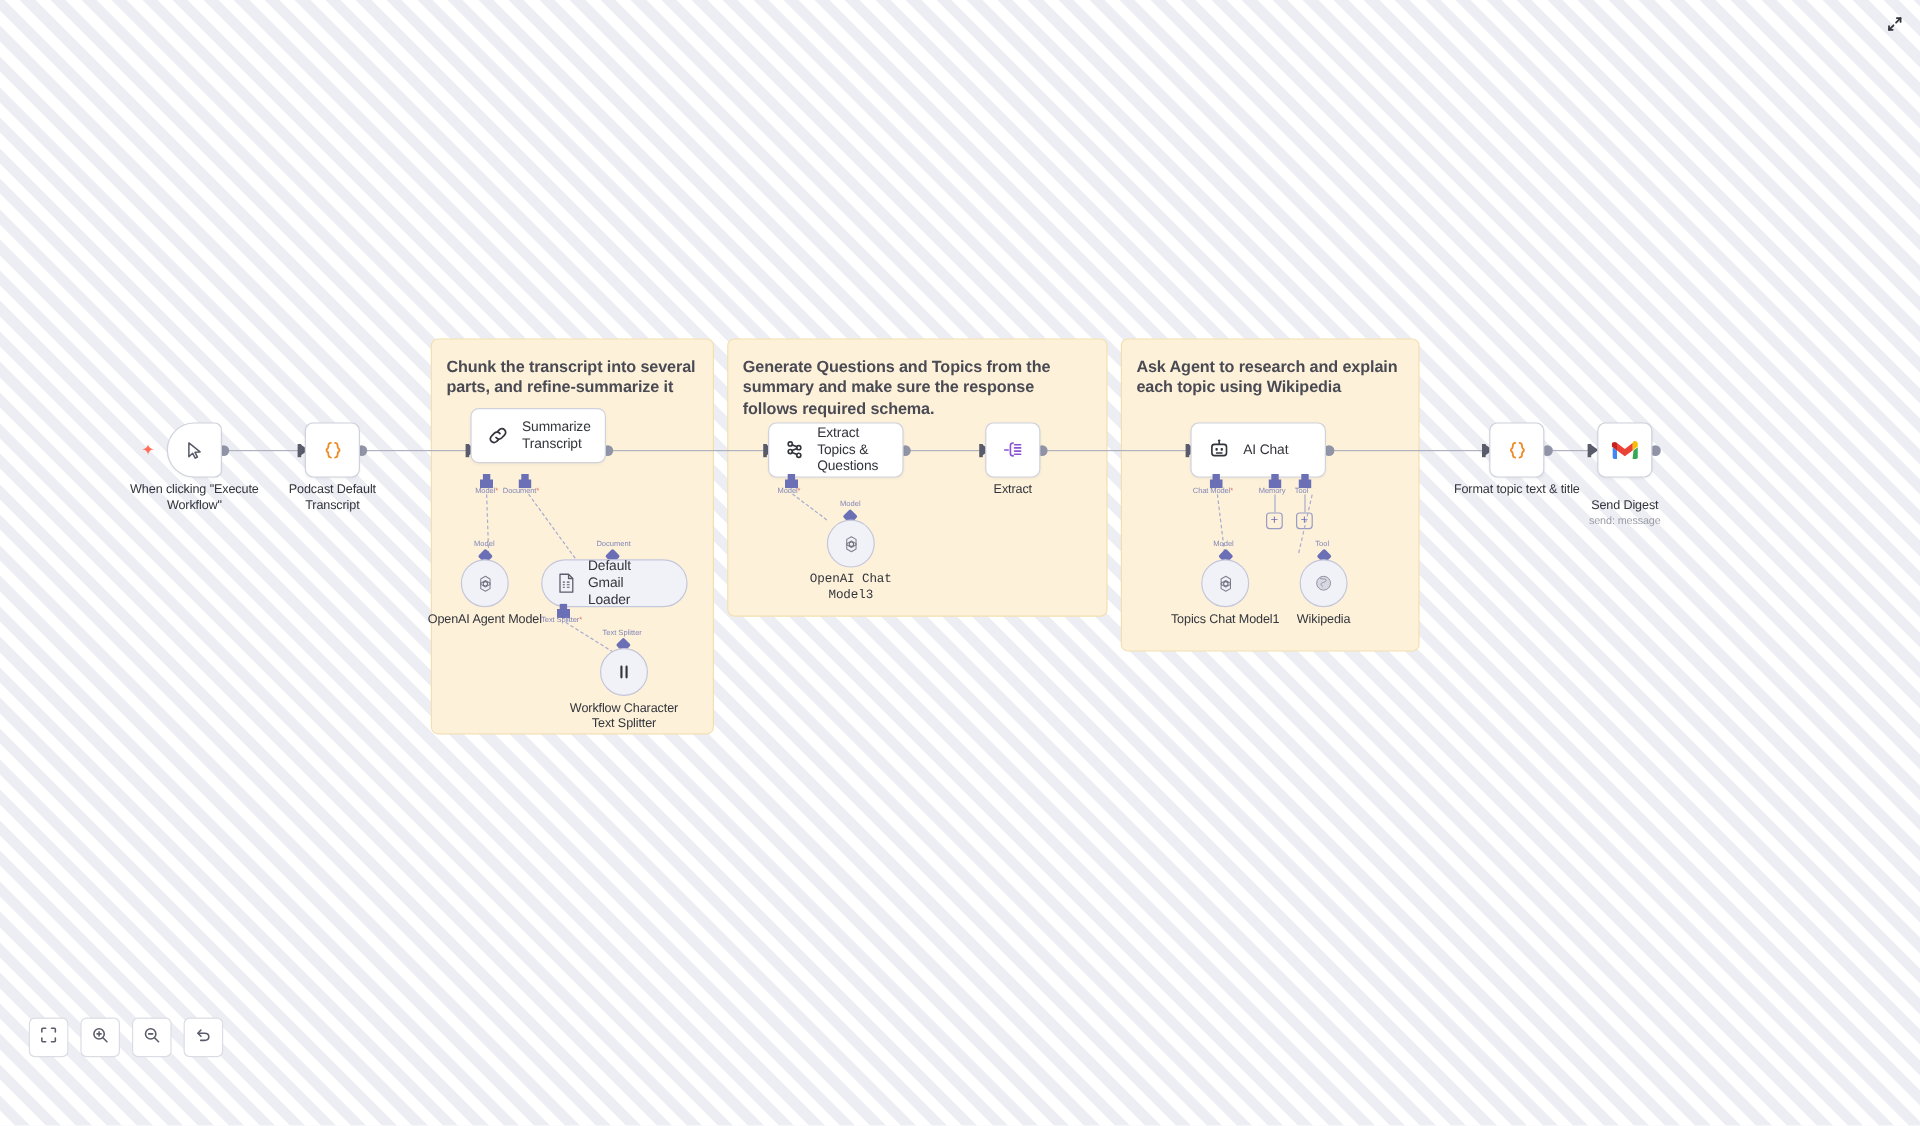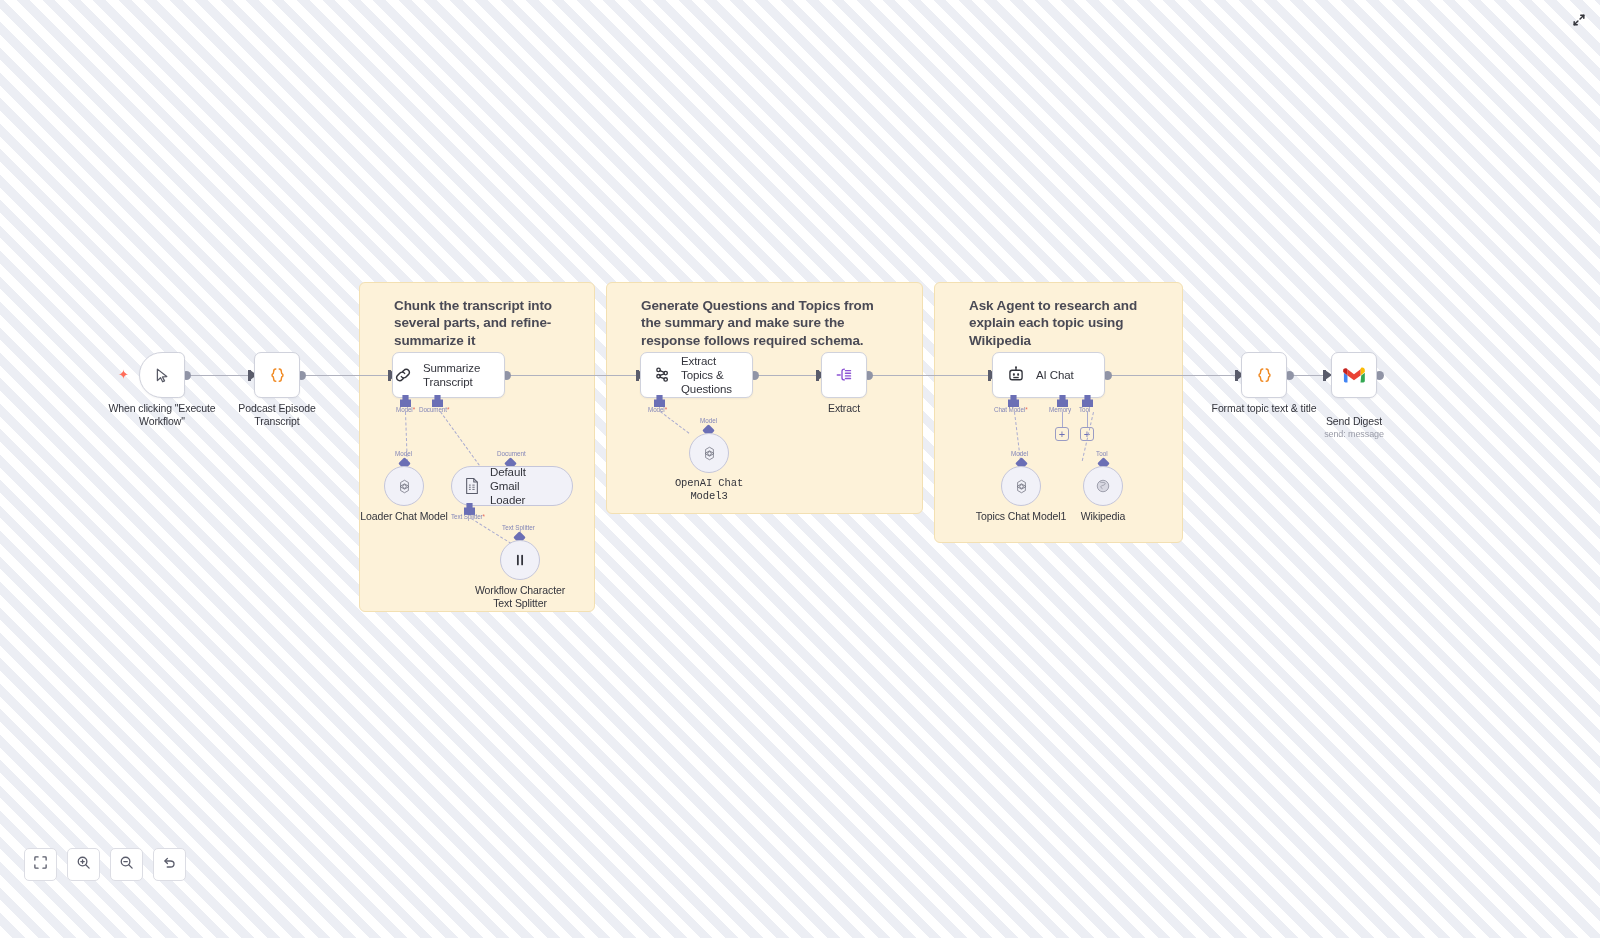--- a/index.html
+++ b/index.html
@@ -18,21 +18,21 @@
     );
     overflow: hidden;
   }
 
   
   .sticky {
     position: absolute;
     background: #fdf2d9;
     border: 1px solid #f3e0b2;
     border-radius: 6px;
-    padding: 14px 34px;
+    padding: 14px 12px;
   }
   .sticky-title {
     font-size: 13.5px;
     font-weight: bold;
     color: #4a4a55;
     line-height: 1.28;
     letter-spacing: -0.1px;
   }
 
   
@@ -263,23 +263,23 @@
   <div class="node-caption" style="left:97px; top:402px; width:130px;">When clicking "Execute Workflow"</div>
 
   <div class="node" style="left:254px; top:352px; width:46px; height:46px; justify-content:center;">
     <span class="node-icon">
       <svg width="19" height="19" viewBox="0 0 22 22" fill="none" stroke="#f08a24" stroke-width="1.7" stroke-linecap="round" stroke-linejoin="round">
         <path d="M9 3.5c-2 0-2.4 1-2.4 2.6 0 1.6-.2 3.1-1.8 3.6v1.8c1.6.5 1.8 2 1.8 3.6 0 1.6.4 2.6 2.4 2.6"></path>
         <path d="M13 3.5c2 0 2.4 1 2.4 2.6 0 1.6.2 3.1 1.8 3.6v1.8c-1.6.5-1.8 2-1.8 3.6 0 1.6-.4 2.6-2.4 2.6"></path>
       </svg>
     </span>
   </div>
-  <div class="node-caption" style="left:222px; top:402px; width:110px;">Podcast Episode Transcript</div>
-
-  <div class="node" style="left:392px; top:352px; width:113px; height:46px; gap:10px;">
+  <div class="node-caption" style="left:222px; top:402px; width:110px;">Podcast Default Transcript</div>
+
+  <div class="node" style="left:392px; top:340px; width:113px; height:46px; padding-left:12px; gap:10px;">
     <span class="node-icon">
       <svg width="20" height="20" viewBox="0 0 22 22" fill="none" stroke="#33343c" stroke-width="1.6" stroke-linecap="round">
         <path d="M9.2 12.8a3.4 3.4 0 0 0 5.1.4l2.6-2.6a3.4 3.4 0 1 0-4.8-4.8l-1.5 1.5"></path>
         <path d="M12.8 9.2a3.4 3.4 0 0 0-5.1-.4l-2.6 2.6a3.4 3.4 0 1 0 4.8 4.8l1.5-1.5"></path>
       </svg>
     </span>
     <span class="node-text" style="width:62px;">Summarize Transcript</span>
   </div>
 
   <div class="conn-plug" style="left:400px; top:395px;"></div>
@@ -300,21 +300,21 @@
 
   <div class="subnode-circle" style="left:384px; top:466px;">
     <span class="node-icon">
       <svg width="19" height="19" viewBox="0 0 24 24" fill="none" stroke="#6b6d7a" stroke-width="1.1" stroke-linejoin="round">
         <path d="M12 4.1 16.9 6.9 16.9 12.6 12 15.4 7.1 12.6 7.1 6.9Z" opacity=".85"></path>
         <path d="M12 8.6 16.9 11.4 16.9 17.1 12 19.9 7.1 17.1 7.1 11.4Z" opacity=".85"></path>
         <circle cx="12" cy="12" r="2.3"></circle>
       </svg>
     </span>
   </div>
-  <div class="node-caption" style="left:349px; top:510px; width:110px;">Loader Chat Model</div>
+  <div class="node-caption" style="left:349px; top:510px; width:110px;">OpenAI Agent Model</div>
 
   <div class="subnode-pill" style="left:451px; top:466px; width:122px;">
     <span class="node-icon">
       <svg width="16" height="18" viewBox="0 0 18 20" fill="none" stroke="#5a5c6b" stroke-width="1.2" stroke-linejoin="round">
         <path d="M3 1.6h8l4 4v12.8H3Z"></path>
           <path d="M11 1.6v4h4"></path>
         <path d="M5.6 9h2M5.6 11.4h2M5.6 13.8h2M9.4 9h2.6M9.4 11.4h2.6M9.4 13.8h2.6" stroke-width="1"></path>
       </svg>
     </span>
     <span class="node-text">Default Gmail Loader</span>

